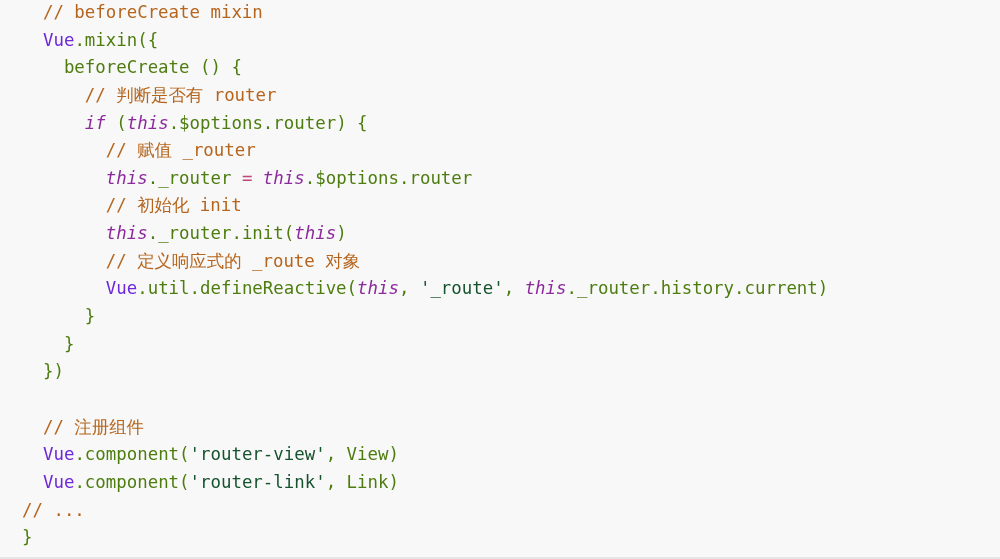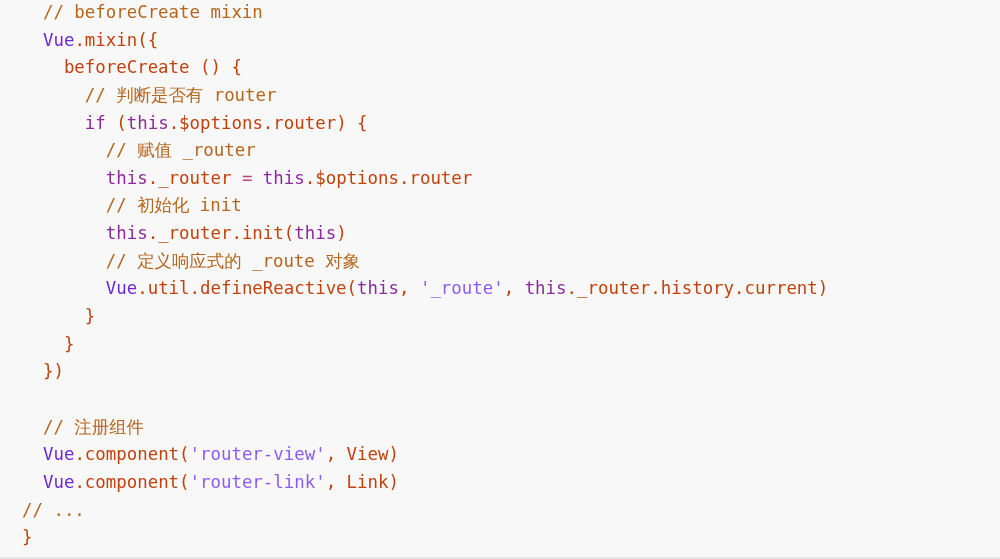--- a/index.html
+++ b/index.html
@@ -25,23 +25,23 @@
       top: -1px;
       font-family: "DejaVu Sans Mono", "Liberation Mono", monospace;
       font-size: 17.4px;
       line-height: 27.65px;
       color: #333333;
       white-space: pre;
     }
     .line { display: block; height: 27.65px; }
     .tok-comment { color: #b5651d; text-align: right; }
     .tok-builtin { color: #6d28d9; }
-    .tok-keyword { color: #8c2a9c; }
-    .tok-string { color: #8b5cf6; }
+    .tok-keyword { color: #8c2a9c; font-style: italic; }
+    .tok-string { color: #14532d; }
     .tok-operator { color: #c0457a; }
-    .tok-plain { color: #c2410c; }
+    .tok-plain { color: #4d7c0f; }
   </style>
 </head>
 <body>
 
 <div class="code-block">
   <pre class="code" id="code"><span class="line"><span class="tok-comment">  // beforeCreate mixin</span></span><span class="line"><span class="tok-plain">  </span><span class="tok-builtin">Vue</span><span class="tok-plain">.mixin({</span></span><span class="line"><span class="tok-plain">    beforeCreate () {</span></span><span class="line"><span class="tok-plain">      </span><span class="tok-comment">// 判断是否有 router</span></span><span class="line"><span class="tok-plain">      </span><span class="tok-keyword">if</span><span class="tok-plain"> (</span><span class="tok-keyword">this</span><span class="tok-plain">.$options.router) {</span></span><span class="line"><span class="tok-plain">        </span><span class="tok-comment">// 赋值 _router</span></span><span class="line"><span class="tok-plain">        </span><span class="tok-keyword">this</span><span class="tok-plain">._router </span><span class="tok-operator">=</span><span class="tok-plain"> </span><span class="tok-keyword">this</span><span class="tok-plain">.$options.router</span></span><span class="line"><span class="tok-plain">        </span><span class="tok-comment">// 初始化 init</span></span><span class="line"><span class="tok-plain">        </span><span class="tok-keyword">this</span><span class="tok-plain">._router.init(</span><span class="tok-keyword">this</span><span class="tok-plain">)</span></span><span class="line"><span class="tok-plain">        </span><span class="tok-comment">// 定义响应式的 _route 对象</span></span><span class="line"><span class="tok-plain">        </span><span class="tok-builtin">Vue</span><span class="tok-plain">.util.defineReactive(</span><span class="tok-keyword">this</span><span class="tok-plain">, </span><span class="tok-string">'_route'</span><span class="tok-plain">, </span><span class="tok-keyword">this</span><span class="tok-plain">._router.history.current)</span></span><span class="line"><span class="tok-plain">      }</span></span><span class="line"><span class="tok-plain">    }</span></span><span class="line"><span class="tok-plain">  })</span></span><span class="line">&nbsp;</span><span class="line"><span class="tok-plain">  </span><span class="tok-comment">// 注册组件</span></span><span class="line"><span class="tok-plain">  </span><span class="tok-builtin">Vue</span><span class="tok-plain">.component(</span><span class="tok-string">'router-view'</span><span class="tok-plain">, View)</span></span><span class="line"><span class="tok-plain">  </span><span class="tok-builtin">Vue</span><span class="tok-plain">.component(</span><span class="tok-string">'router-link'</span><span class="tok-plain">, Link)</span></span><span class="line"><span class="tok-comment">// ...</span></span><span class="line"><span class="tok-plain">}</span></span></pre>
 </div>
 
 </body></html>

